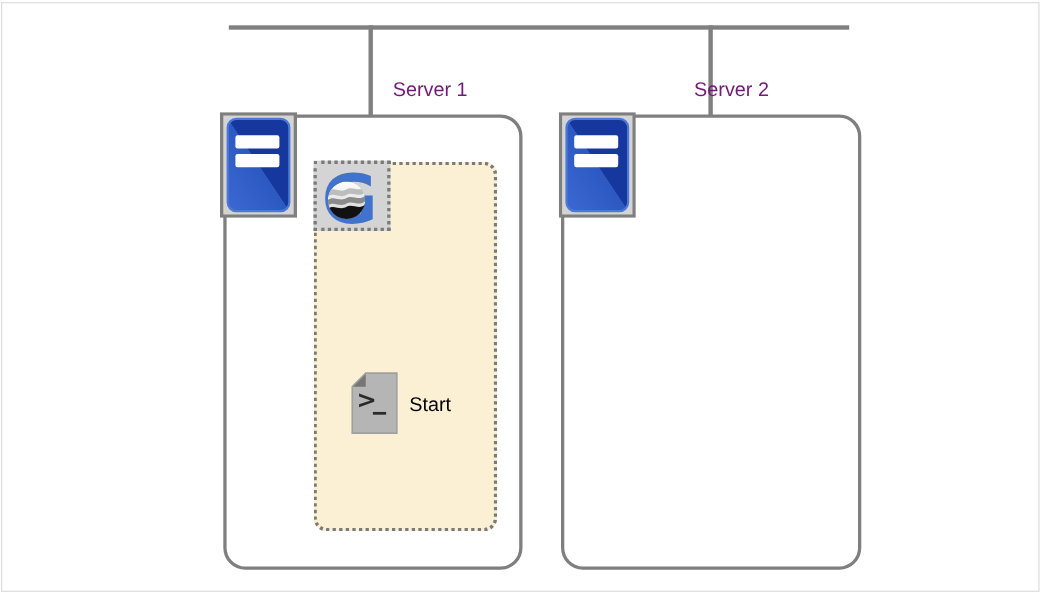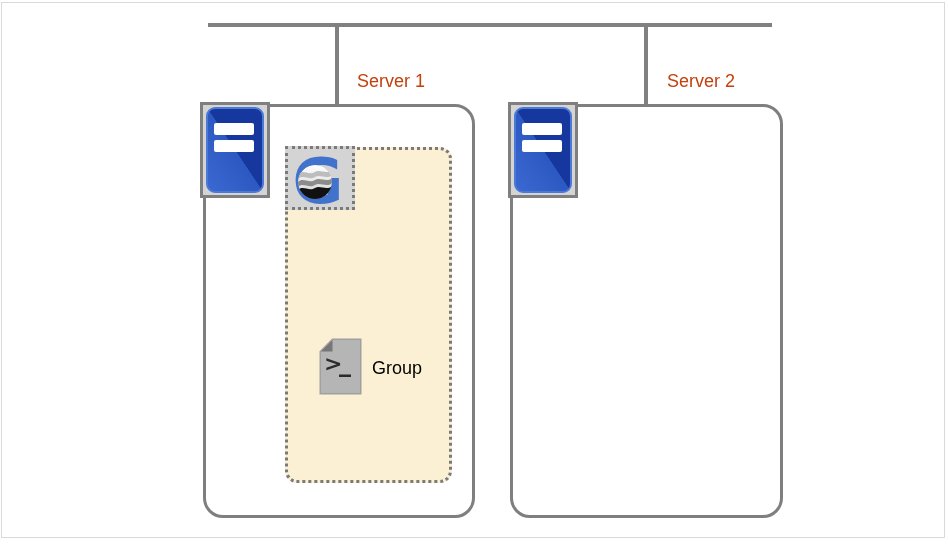--- a/index.html
+++ b/index.html
@@ -9,25 +9,25 @@
   }
   .frame{
     position:absolute;left:1px;top:2px;width:944px;height:536px;
     box-sizing:border-box;border:1px solid #d9d9d9;
   }
   .line{position:absolute;background:#808080;}
   .bus{left:208px;top:23px;width:564px;height:4px;}
   .drop1{left:335px;top:23px;width:4px;height:85px;}
   .drop2{left:644px;top:23px;width:4px;height:85px;}
   .server-label{
-    position:absolute;top:70px;font-size:18px;line-height:22px;color:#c2410c;
+    position:absolute;top:70px;font-size:18px;line-height:22px;color:#701a75;
     white-space:nowrap;
   }
   .server-label.s1{left:357px;}
-  .server-label.s2{left:667px;text-align:right;}
+  .server-label.s2{left:631px;text-align:right;}
   .server-box{
     position:absolute;top:104px;width:272px;height:414px;box-sizing:border-box;
     background:#ffffff;border:3px solid #7f7f7f;border-radius:20px;
   }
   .server-box.b1{left:203px;}
   .server-box.b2{left:510px;width:273px;}
   .server-icon{position:absolute;top:102px;width:70px;height:96px;}
   .server-icon.i1{left:200px;}
   .server-icon.i2{left:508px;}
   .group-label{
@@ -116,15 +116,15 @@
   </div>
 
   <div class="job-icon">
     <svg width="43" height="57" viewBox="0 0 43 57">
       <path d="M13.5 1.25 L41.75 1.25 L41.75 55.75 L1.25 55.75 L1.25 13.5 Z" fill="#b5b5b5" stroke="#a0a0a0" stroke-width="1.5"></path>
       <path d="M13.5 2 L13.5 13.5 L2 13.5 Z" fill="#767676"></path>
       <text x="5" y="33" font-family="DejaVu Sans, sans-serif" font-size="22" font-weight="bold" fill="#2b2b2b">&gt;</text>
       <rect x="20" y="36.5" width="12" height="2.5" fill="#2b2b2b"></rect>
     </svg>
   </div>
-  <div class="job-label">Group</div>
+  <div class="job-label">Start</div>
 
 </div>
 
 </body></html>

